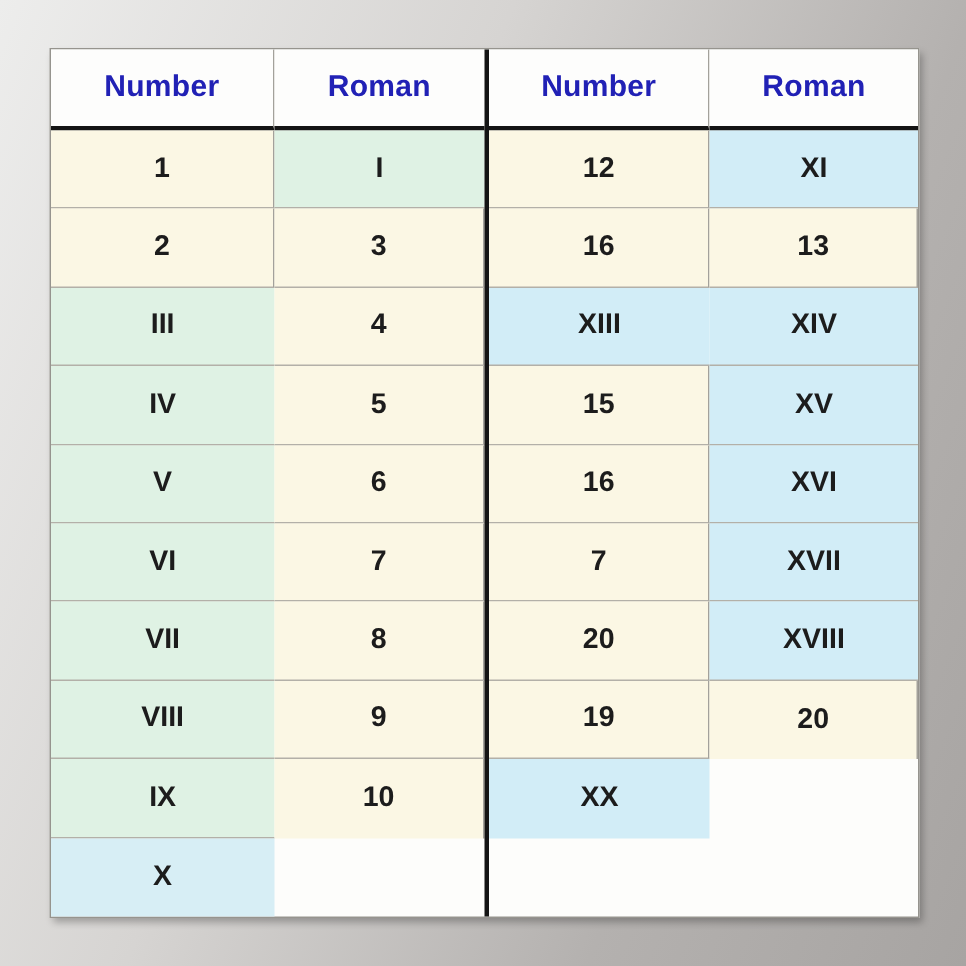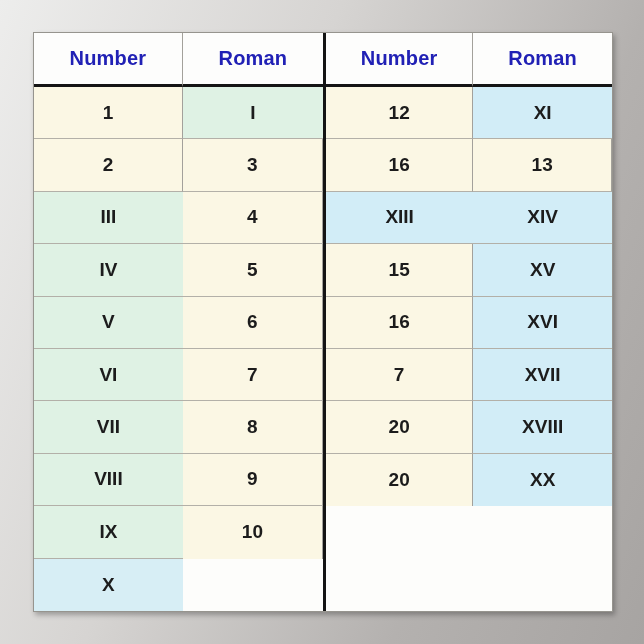--- a/index.html
+++ b/index.html
@@ -106,17 +106,18 @@
         <div class="cell body roman-col">XIII</div>
         <div class="cell body roman-col">XIV</div>
         <div class="cell body num-col">15</div>
         <div class="cell body roman-col">XV</div>
         <div class="cell body num-col">16</div>
         <div class="cell body roman-col">XVI</div>
         <div class="cell body num-col">7</div>
         <div class="cell body roman-col">XVII</div>
         <div class="cell body num-col">20</div>
         <div class="cell body roman-col">XVIII</div>
+        <div class="cell body num-col">19</div>
         <div class="cell body num-col">20</div>
         <div class="cell body roman-col last-cell">XX</div>
       </div>
   </div>
 </div>
 
 </body></html>

